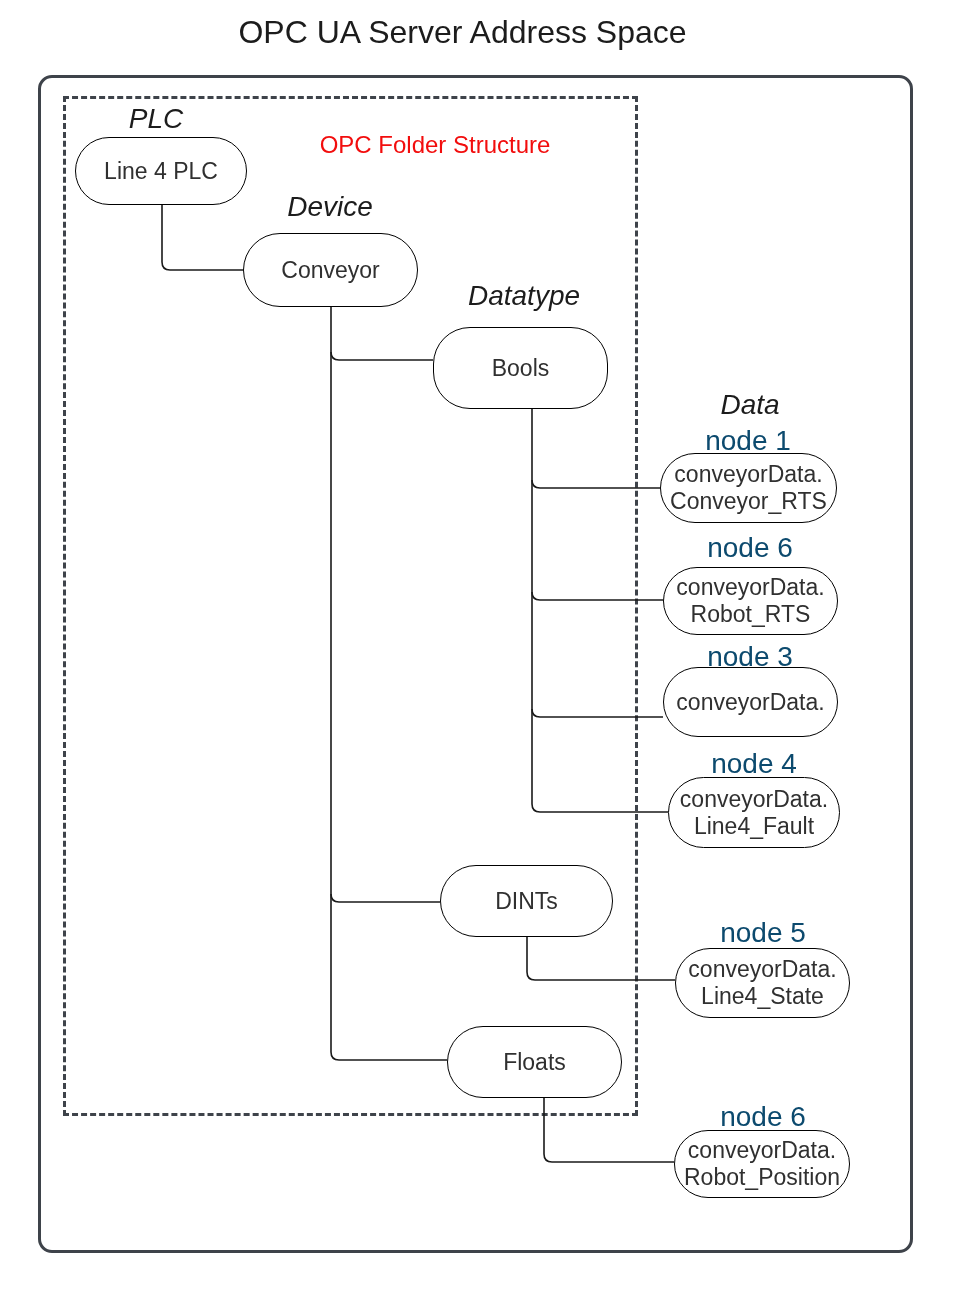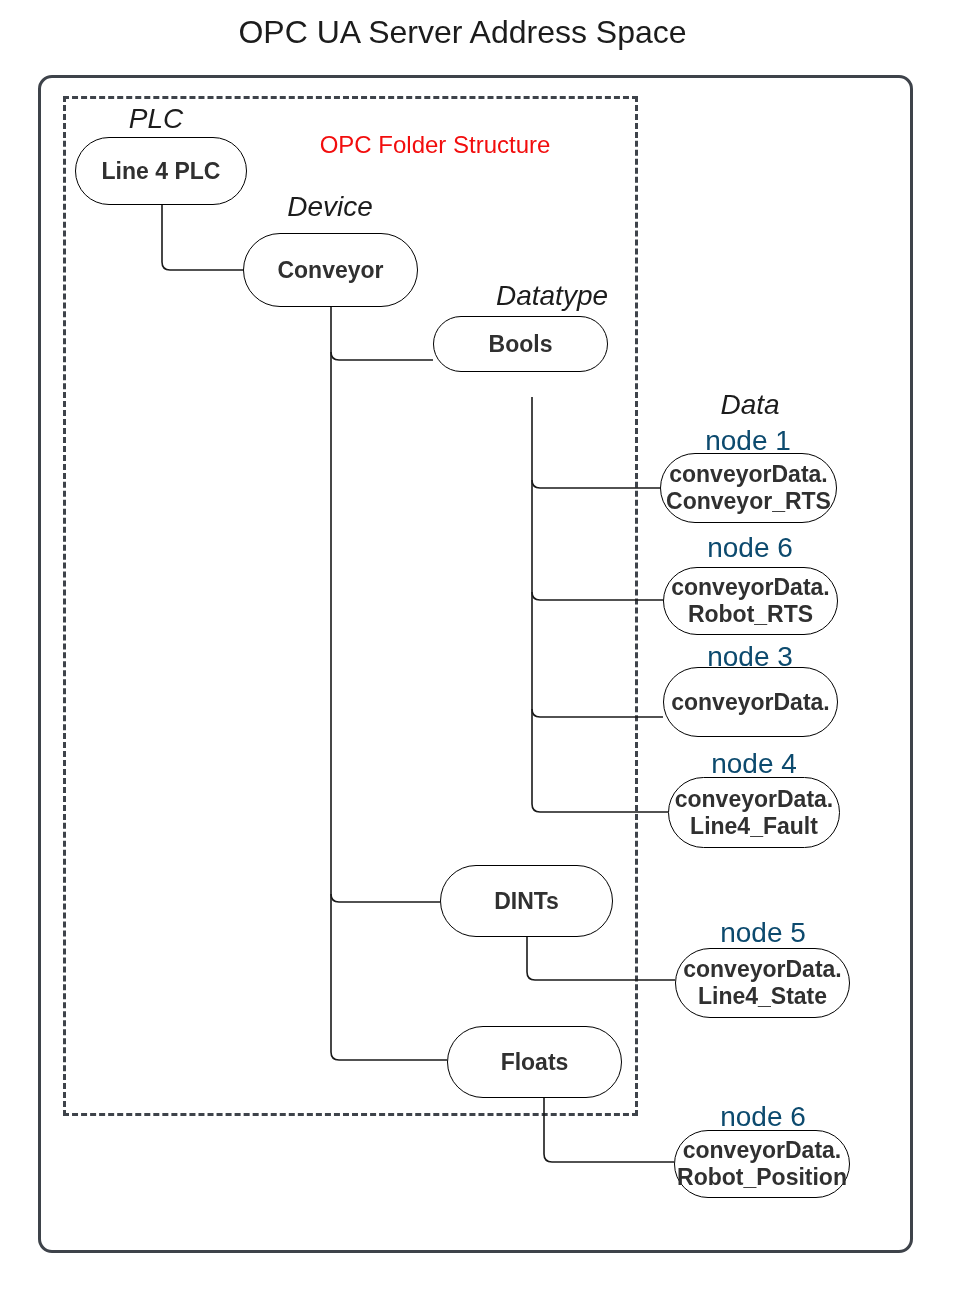--- a/index.html
+++ b/index.html
@@ -55,21 +55,21 @@
     border:1.6px solid var(--c-node_border,#000000);
     border-radius:37px;
     display:flex;
     flex-direction:column;
     align-items:center;
     justify-content:center;
     font-size:23px;line-height:27px;
     text-align:center;
     color:#303030;
   }
-  .pill span{white-space:nowrap;font-weight:bold;}
+  .pill span{white-space:nowrap;}
   .node-label{
     position:absolute;
     transform:translateX(-50%);
     font-size:28px;line-height:24px;
     color:#0c4a6e;
     white-space:nowrap;
   }
 </style>
 </head>
 <body>
@@ -89,32 +89,32 @@
     <path d="M532 397 V804 Q532 812 540 812 H668"></path>
     <path d="M532 480 Q532 488 540 488 H660"></path>
     <path d="M532 592 Q532 600 540 600 H663"></path>
     <path d="M532 709 Q532 717 540 717 H663"></path>
     <path d="M527 937 V972 Q527 980 535 980 H675"></path>
     <path d="M544 1098 V1154 Q544 1162 552 1162 H674"></path>
   </svg>
 
   <div class="level-label" style="left:156px;top:104px">PLC</div>
   <div class="level-label" style="left:330px;top:192px">Device</div>
-  <div class="level-label" style="left:552px;top:281px">Datatype</div>
+  <div class="level-label" style="left:524px;top:281px">Datatype</div>
   <div class="level-label" style="left:750px;top:390px">Data</div>
 
   <div class="folder-label" style="left:435px;top:130px">OPC Folder Structure</div>
 
   <div class="pill" style="left:75px;top:137px;width:172px;height:68px">
       <span>Line 4 PLC</span>
     </div>
   <div class="pill" style="left:243px;top:233px;width:175px;height:74px">
       <span>Conveyor</span>
     </div>
-  <div class="pill" style="left:433px;top:316px;width:175px;height:56px">
+  <div class="pill" style="left:433px;top:327px;width:175px;height:82px">
       <span>Bools</span>
     </div>
   <div class="pill" style="left:440px;top:865px;width:173px;height:72px">
       <span>DINTs</span>
     </div>
   <div class="pill" style="left:447px;top:1026px;width:175px;height:72px">
       <span>Floats</span>
     </div>
 
   <div class="node-label" style="left:748px;top:429px">node 1</div>

